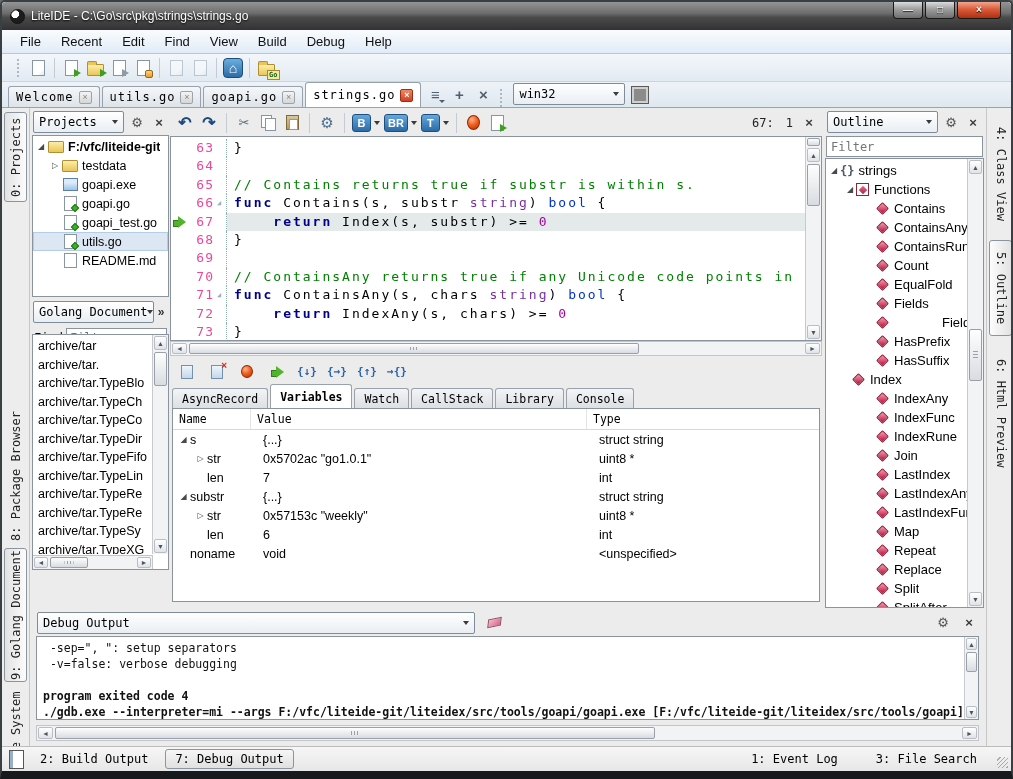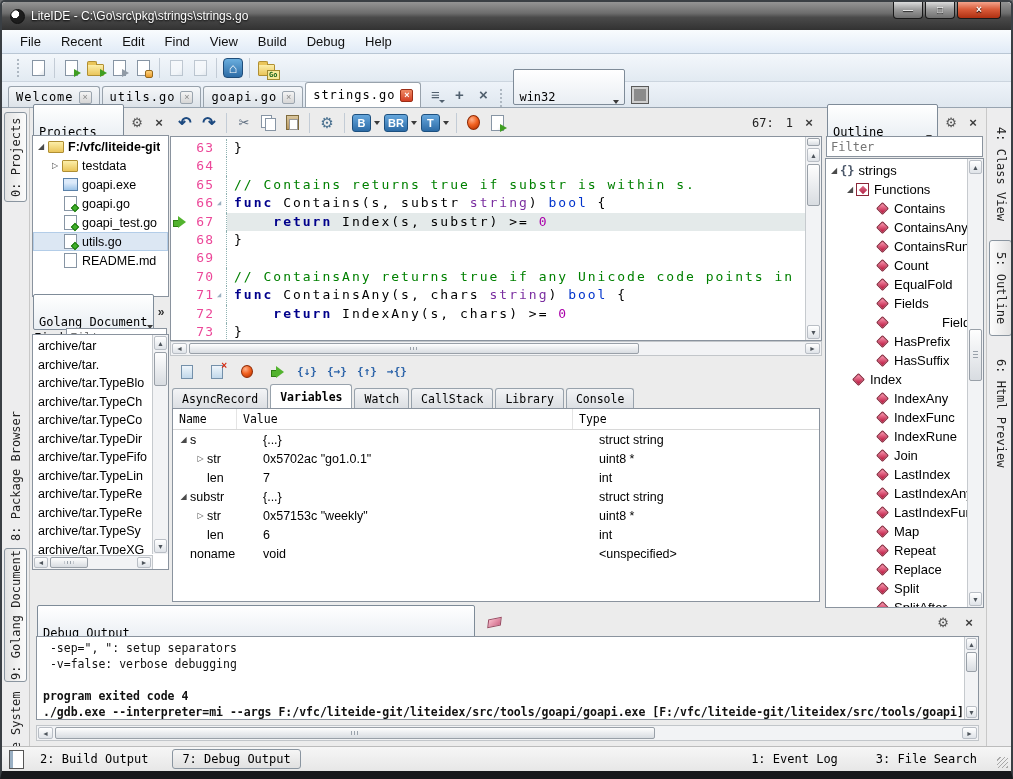--- a/index.html
+++ b/index.html
@@ -33,21 +33,21 @@
 .homeic{width:20px;height:20px;border-radius:4px;background:linear-gradient(#6aaede,#2d6ca6);border:1px solid #1f4d7a;color:#fff;font-size:14px;line-height:18px;text-align:center}
 
 #tabrow{position:absolute;left:0;top:80px;width:100%;height:26px;background:linear-gradient(#eef3f9,#dfe7ef);border-bottom:1px solid #98a4b0;display:flex;align-items:flex-end;padding-left:6px}
 #doc-tabs{display:flex;align-items:flex-end;height:100%}
 .tab{height:21px;display:flex;align-items:center;gap:5px;padding:0 7px;margin-right:2px;border:1px solid #98a2ac;border-bottom:none;border-radius:3px 3px 0 0;background:linear-gradient(#f5f7f9,#dde3e9);font-family:"DejaVu Sans Mono",monospace;font-size:12px;letter-spacing:1px;position:relative}
 .tab.active{background:#fff;height:25px;z-index:2}
 .tclose{width:13px;height:13px;border:1px solid #9aa4ae;background:linear-gradient(#f4f4f4,#d6d6d6);color:#888;font-size:9px;line-height:11px;text-align:center;border-radius:2px;font-family:"Liberation Sans",sans-serif;letter-spacing:0}
 .tab.active .tclose{background:linear-gradient(#ef8a64,#d33f24);border-color:#9c2e16;color:#fff;font-weight:bold}
 .tbico{width:24px;height:22px;margin-bottom:2px;display:flex;align-items:center;justify-content:center;color:#51606e;font-size:15px;font-weight:bold;position:relative}
 .tbico .mini-dd{position:absolute;right:2px;bottom:2px;width:0;height:0;border-top:3px solid #51606e;border-left:3px solid transparent;border-right:3px solid transparent}
-.combo{height:36px;border:1px solid #7e8b98;border-radius:2px;background:linear-gradient(#ffffff,#e9eef3);display:flex;align-items:flex-end;padding:0 5px;font-family:"DejaVu Sans Mono",monospace;font-size:12px;white-space:nowrap;overflow:hidden}
+.combo{height:22px;border:1px solid #7e8b98;border-radius:2px;background:linear-gradient(#ffffff,#e9eef3);display:flex;align-items:center;padding:0 5px;font-family:"DejaVu Sans Mono",monospace;font-size:12px;white-space:nowrap;overflow:hidden}
 .combo .dd{margin-left:auto}
 .dd{width:0;height:0;border-top:4px solid #3a3a3a;border-left:3px solid transparent;border-right:3px solid transparent;display:inline-block;margin-left:3px;flex:none}
 #targetcombo{width:112px;margin:0 4px 2px 4px}
 #envbtn{width:18px;height:18px;margin:0 0 3px 2px;background:#8b8b8b;border:1px solid #5a5a5a;box-shadow:inset 0 0 0 2px #cfcfcf;flex:none}
 
 #lstrip{position:absolute;left:0;top:106px;width:28px;height:638px;background:#ededee;border-right:1px solid #c8c8c8}
 #rstrip{position:absolute;left:984px;top:106px;width:27px;height:638px;background:#ededee;border-left:1px solid #c8c8c8}
 .vtab{position:absolute;left:2px;width:23px;font-family:"DejaVu Sans Mono",monospace;font-size:12px;color:#222;display:flex;align-items:center;justify-content:center;white-space:nowrap}
 .vtab.lft{writing-mode:vertical-rl;transform:rotate(180deg)}
 .vtab.rgt{writing-mode:vertical-rl}
@@ -118,21 +118,21 @@
 #ddtb{position:absolute;left:168px;top:357px;width:652px;height:25px;display:flex;align-items:center;gap:8px;padding-left:6px}
 .pgb{display:inline-block;width:12px;height:14px;background:linear-gradient(#eef5fb,#c2d8ea);border:1px solid #7490aa}
 .redx{position:absolute;right:-5px;top:-6px;color:#d42a10;font-weight:bold;font-size:10px;font-style:normal}
 .stepg{font:bold 11px "DejaVu Sans Mono",monospace;color:#2a62a8}
 #dtabs{position:absolute;left:168px;top:382px;width:652px;height:24px;display:flex;align-items:flex-end;padding-left:2px}
 .dtab{height:20px;padding:0 9px;margin-right:2px;border:1px solid #98a2ac;border-bottom:none;border-radius:3px 3px 0 0;background:linear-gradient(#f3f4f6,#dcdfe3);font-family:"DejaVu Sans Mono",monospace;font-size:11.5px;display:flex;align-items:center}
 .dtab.active{background:#fff;height:24px;z-index:2;font-weight:bold}
 #vtable{position:absolute;left:170px;top:406px;width:648px;height:194px;background:#fff;border:1px solid #8a939e;overflow:hidden}
 #vhead{display:flex;height:21px;border-bottom:1px solid #d8d8d8;font-family:"DejaVu Sans Mono",monospace;font-size:11.5px}
 .vh{padding-left:6px;border-right:1px solid #e4e4e4;display:flex;align-items:center}
-.vh.c0{width:64px}.vh.c1{width:336px}.vh.c2{flex:1;border-right:none}
+.vh.c0{width:78px}.vh.c1{width:336px}.vh.c2{flex:1;border-right:none}
 .vrow{display:flex;height:19px;align-items:center;font-size:12.5px}
 .vc{overflow:hidden;white-space:nowrap}
 .vc.n{width:84px;display:flex;align-items:center}
 .vc.v{width:336px;padding-left:6px}
 .vc.t{flex:1;padding-left:6px}
 .vc .exp{width:13px;font-size:8px;text-align:center}
 .vtxt{font-style:normal}
 
 #oph{position:absolute;left:823px;top:107px;width:159px;height:26px;display:flex;align-items:center;gap:4px;padding:0 2px}
 #ocombo{flex:1}
@@ -148,21 +148,21 @@
 
 #dohdr{position:absolute;left:29px;top:607px;width:953px;height:27px;display:flex;align-items:center;padding:0 6px;gap:8px}
 #docombo{width:438px}
 .eraser{width:13px;height:9px;background:linear-gradient(135deg,#f8b8c8,#d06a8a);border:1px solid #9a4a62;transform:skewX(-18deg) rotate(-12deg);display:inline-block}
 #dobox{position:absolute;left:34px;top:634px;width:943px;height:84px;background:#fff;border:1px solid #8a939e;overflow:hidden;padding:3px 16px 3px 6px}
 .doline{font:11.5px/16px "DejaVu Sans Mono",monospace;white-space:pre;color:#111}
 .doline.bold{font-weight:bold}
 
 #statusbar{position:absolute;left:0;top:744px;width:100%;height:25px;background:linear-gradient(#f6f6f6,#e7e7e7);border-top:1px solid #bcbcbc;display:flex;align-items:center;font-family:"DejaVu Sans Mono",monospace;font-size:12px}
 .paneic{width:15px;height:19px;border:1px solid #555;background:#fff;margin:0 12px 0 7px;box-shadow:inset 3px 0 0 #9ab0c4;flex:none}
-#sb-left{display:flex;align-items:center;gap:20px}
+#sb-left{display:flex;align-items:center;gap:13px}
 .sblbl{padding:2px 4px}
 .sbbtn{padding:2px 9px;border:1px solid #8a95a0;border-radius:3px;background:linear-gradient(#f6f6f6,#e0e0e0)}
 #sb-right{margin-left:auto;display:flex;gap:30px;margin-right:30px}
 .sgrip{position:absolute;right:3px;bottom:3px;width:11px;height:11px;background:repeating-linear-gradient(135deg,transparent 0 2px,#a8a8a8 2px 3px)}
 </style>
 </head>
 <body>
 
 <div id="win">
   <div id="titlebar">

